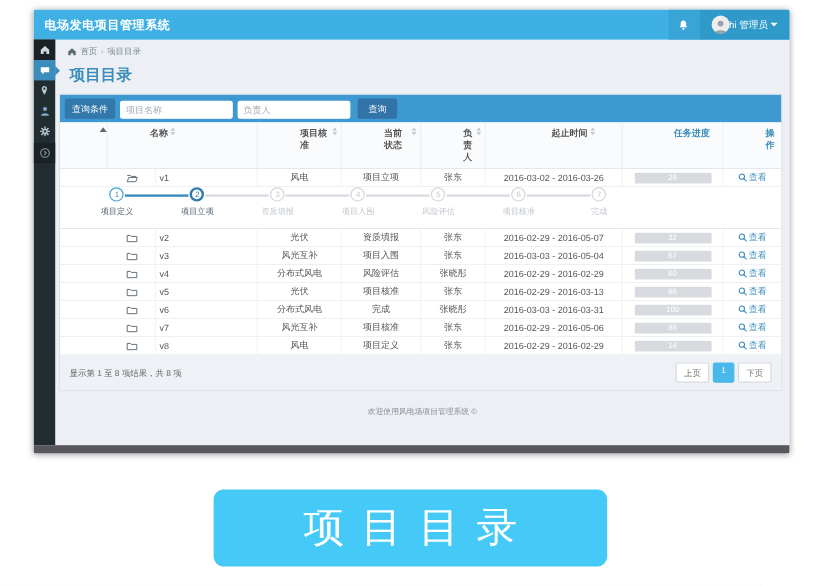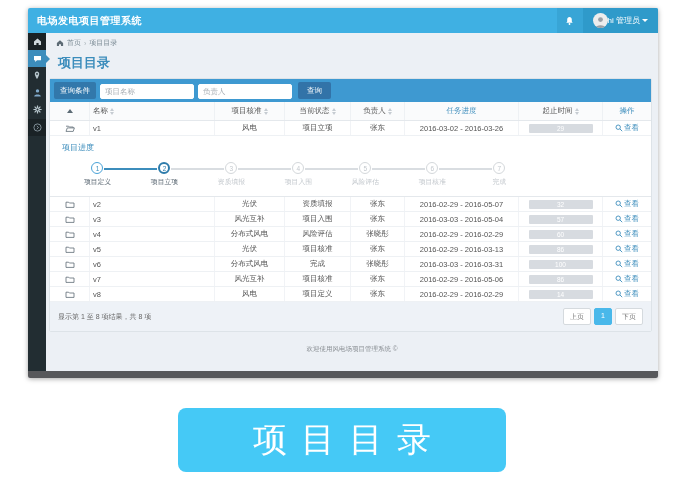--- a/index.html
+++ b/index.html
@@ -42,31 +42,31 @@
   .panel { background:#fff; margin:0 6px 0 3px; border:1px solid #dde3e8; border-radius:2px; }
 
   .filterbar { background:#3e99d1; padding:3px 4px; display:flex; align-items:flex-end; gap:4px; }
   .filter-chip { background:#3278ab; color:#fff; font-size:7.5px; padding:3.5px 6px; border-radius:2px; white-space:nowrap; }
   .filter-input { height:15px; width:94px; border:1px solid #fff; border-radius:2px; font-size:7.5px; padding:0 4px; color:#555; outline:none; font-family:inherit; }
   .filter-input::placeholder { color:#a6adb3; }
   .search-btn { background:#3273a8; color:#fff; border:none; font-size:7.5px; padding:3.5px 9px; border-radius:2px; cursor:pointer; margin-left:2px; font-family:inherit; }
 
   .tbl { --cols: 40px 1fr 70px 66px 54px 114px 84px 48px; }
   .thead { display:grid; grid-template-columns:var(--cols); background:#fafbfc; border-bottom:1px solid #e4e8ec; }
-  .th { font-size:7.5px; color:#555; font-weight:normal; padding:4px 3px; display:flex; align-items:center; justify-content:center; gap:2px; border-right:1px solid #eef1f4; cursor:pointer; }
+  .th { font-size:7.5px; color:#555; font-weight:bold; padding:4px 3px; display:flex; justify-content:center; gap:2px; border-right:1px solid #eef1f4; cursor:pointer;margin-left:32px; }
   .th:last-child { border-right:none; }
   .th.left { justify-content:flex-start; }
   .th.blue { color:#3c8dbc; }
   .sort { display:inline-flex; flex-direction:column; gap:1px; }
   .sort i { width:0; height:0; border-left:2.5px solid transparent; border-right:2.5px solid transparent; }
   .sort .up { border-bottom:3px solid #c6ccd2; }
   .sort .dn { border-top:3px solid #c6ccd2; }
   .asc-caret { width:0; height:0; border-left:3px solid transparent; border-right:3px solid transparent; border-bottom:4px solid #5d6b75; }
 
-  .trow { display:grid; grid-template-columns:var(--cols); height:15px; border-bottom:1px solid #eef1f4; background:#fff; cursor:pointer; }
+  .trow { display:grid; grid-template-columns:var(--cols); height:15px; border-bottom:1px solid #eef1f4; background:#fff; cursor:pointer;padding-left:40px; }
   .td { font-size:7.5px; color:#555; display:flex; align-items:center; justify-content:center; border-right:1px solid #f1f3f6; padding:0 3px; overflow:hidden; white-space:nowrap; }
   .td:last-child { border-right:none; }
   .td.left { justify-content:flex-start; }
 
   .track { width:64px; height:9px; background:#d7dbe0; border-radius:1px; position:relative; overflow:hidden; }
   .fill { height:100%; }
   .pct { position:absolute; inset:0; display:flex; align-items:center; justify-content:center; font-size:6.5px; color:#fff; }
 
   .view-link { color:#3c8dbc; font-size:7.5px; display:flex; align-items:center; gap:1px; text-decoration:none; cursor:pointer; }
 
@@ -235,31 +235,31 @@
                   <i class="dn"></i>
                 </span>
               </div>
             <div class="th">
                 <span>负责人</span>
                 <span class="sort">
                   <i class="up"></i>
                   <i class="dn"></i>
                 </span>
               </div>
-            <div class="th blue">
-                <span>任务进度</span>
-              </div>
             <div class="th">
                 <span>起止时间</span>
                 <span class="sort">
                   <i class="up"></i>
                   <i class="dn"></i>
                 </span>
               </div>
             <div class="th blue">
+                <span>任务进度</span>
+              </div>
+            <div class="th blue">
                 <span>操作</span>
               </div>
           </div>
 
           <div id="rows">
   <div class="trow">
     <div class="td">
       <span>
         <svg width="10" height="9" viewBox="0 0 10 9">
                       <path d="M1 2.2H3.6L4.4 3H8.2V3.9" fill="none" stroke="#5d6b75" stroke-width="0.8"></path>
@@ -286,21 +286,20 @@
                         <circle cx="3.2" cy="3.2" r="2.2" fill="none" stroke="#3c8dbc" stroke-width="0.9"></circle>
                         <line x1="4.9" y1="4.9" x2="7.2" y2="7.2" stroke="#3c8dbc" stroke-width="0.9"></line>
                       </svg>
         </span>
         <span>查看</span>
       </span>
     </div>
   </div>
 
   <div class="expand">
-    <div class="expand-label">项目进度</div>
     <div class="steps">
   <div class="step on">
     <span class="circle">1</span>
     <span class="step-label">项目定义</span>
   </div>
 
   <div class="step on current line-on">
     <span class="circle">2</span>
     <span class="step-label">项目立项</span>
   </div>

